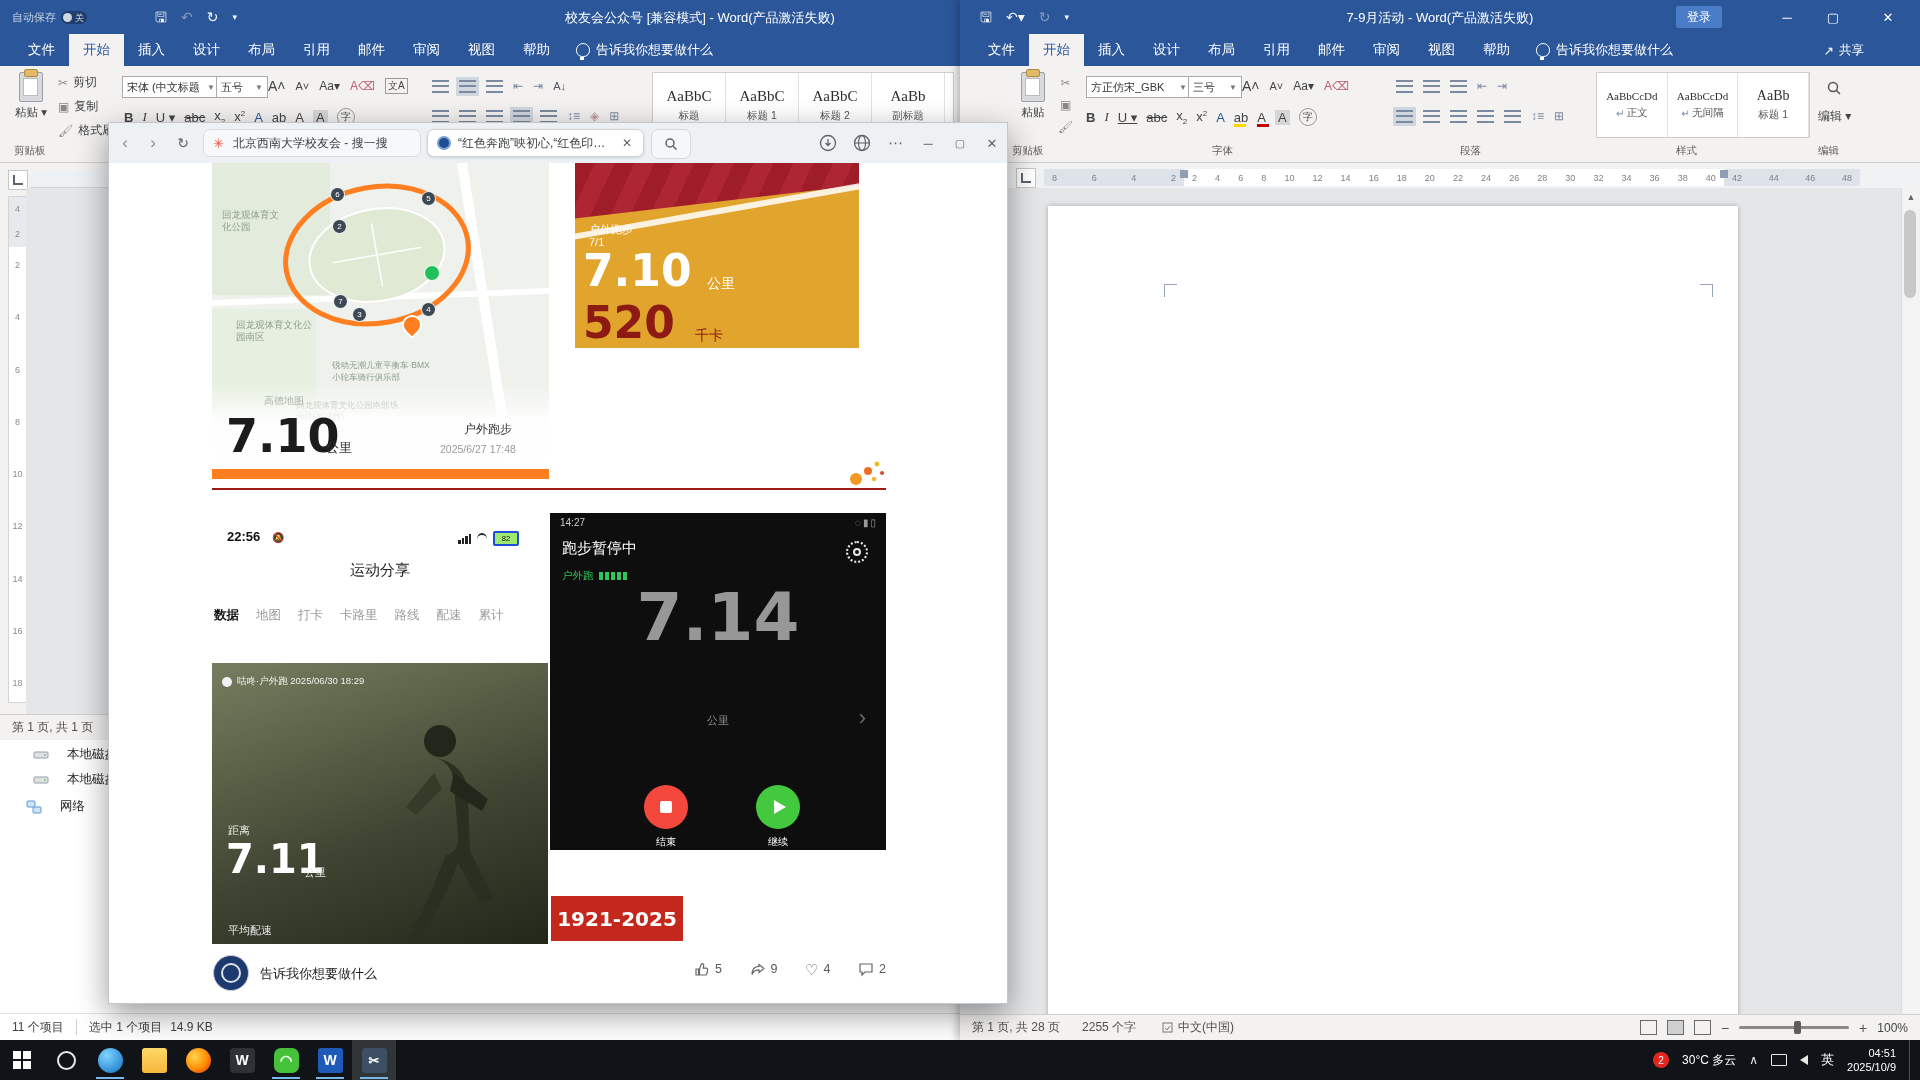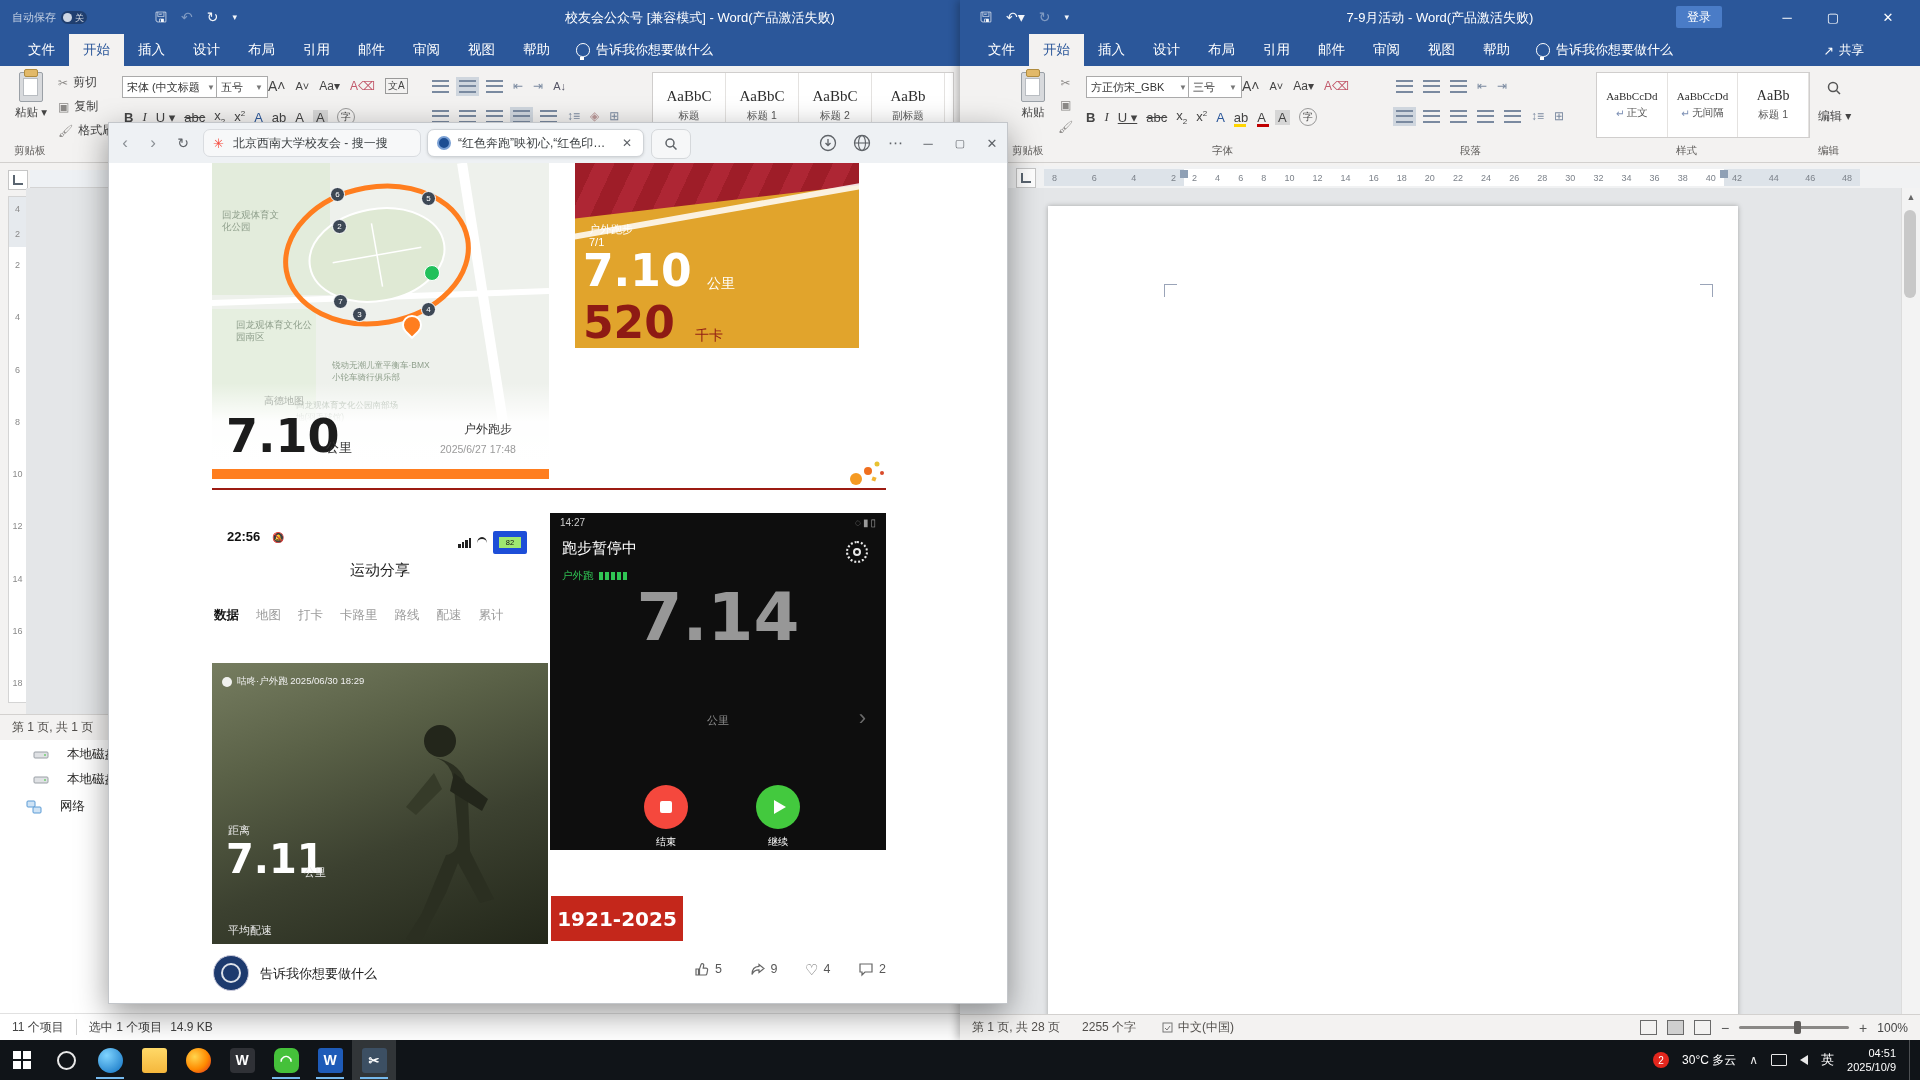--- a/index.html
+++ b/index.html
@@ -136,21 +136,21 @@
   .p1title{position:absolute;left:0;top:42px;width:100%;text-align:center;font-size:15px;color:#222;}
   .p1tabs{position:absolute;left:2px;top:88px;right:0;display:flex;gap:17px;overflow:hidden;}
   .p1tabs span{font-size:12.5px;color:#9b9b9b;white-space:nowrap;}
   .p1tabs span.active{color:#111;font-weight:bold;}
   .photo{position:absolute;left:0;top:144px;width:336px;height:281px;overflow:hidden;
          background:linear-gradient(160deg,#767d60 0%,#5a6147 30%,#3c4130 62%,#23271a 100%);}
   .caption{position:absolute;left:10px;top:12px;display:flex;align-items:center;gap:5px;color:#f0f0f0;font-size:9.5px;}
   .runnerdot{width:10px;height:10px;border-radius:50%;background:rgba(255,255,255,.9);}
   .ph-lbl{position:absolute;color:#e8e8e8;font-size:11px;}
   .ph-num{position:absolute;color:#fff;font-family:"DejaVu Sans",sans-serif;font-weight:bold;font-size:40px;line-height:1;}
-  .batt{width:22px;height:11px;border:6px solid #1d4ed8;border-radius:2px;font-size:7.5px;color:#111;display:flex;align-items:center;justify-content:center;background:#9fe870;}
+  .batt{width:22px;height:11px;border:2px solid #1d4ed8;border-radius:2px;font-size:7.5px;color:#111;display:flex;align-items:center;justify-content:center;background:#9fe870;}
   .sigbars{display:flex;align-items:flex-end;gap:1px;}
   .sigbars i{width:2.5px;background:#222;display:block;}
   .wifi{width:10px;height:10px;border-top:2.5px solid #222;border-radius:50% 50% 0 0;}
 
   
   #phone2{position:absolute;left:441px;top:350px;width:336px;height:337px;background:#0e0e0e;overflow:hidden;}
   .p2status{position:absolute;left:10px;top:4px;right:8px;display:flex;justify-content:space-between;color:#cfcfcf;font-size:10px;}
   .p2pause{position:absolute;left:12px;top:26px;color:#fff;font-size:15px;}
   .gear{position:absolute;right:18px;top:28px;width:18px;height:18px;border:2px dotted #e8e8e8;border-radius:50%;}
   .gear:after{content:"";position:absolute;left:5px;top:5px;width:4px;height:4px;border:2px solid #e8e8e8;border-radius:50%;}

